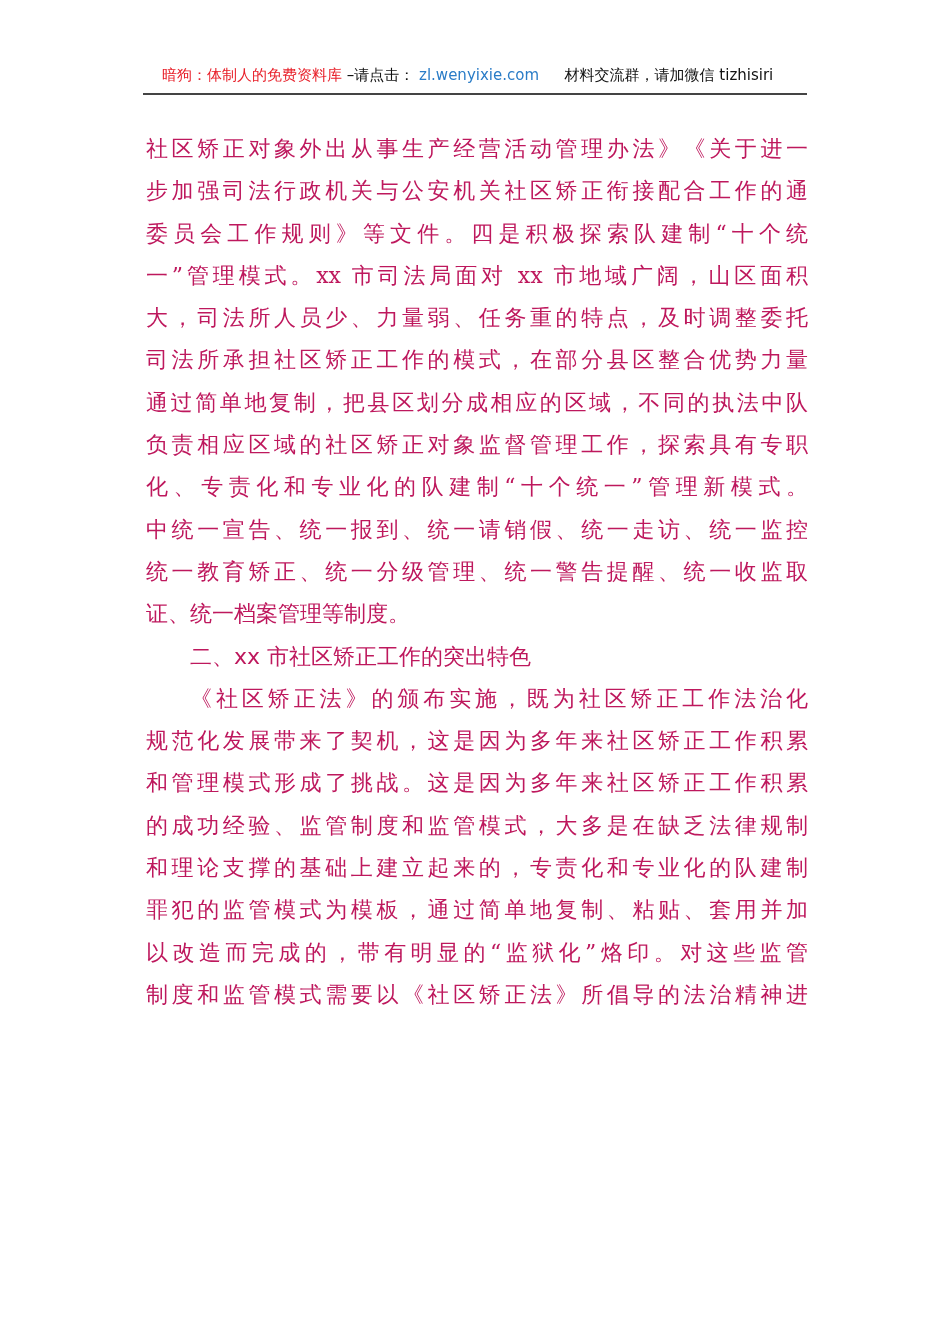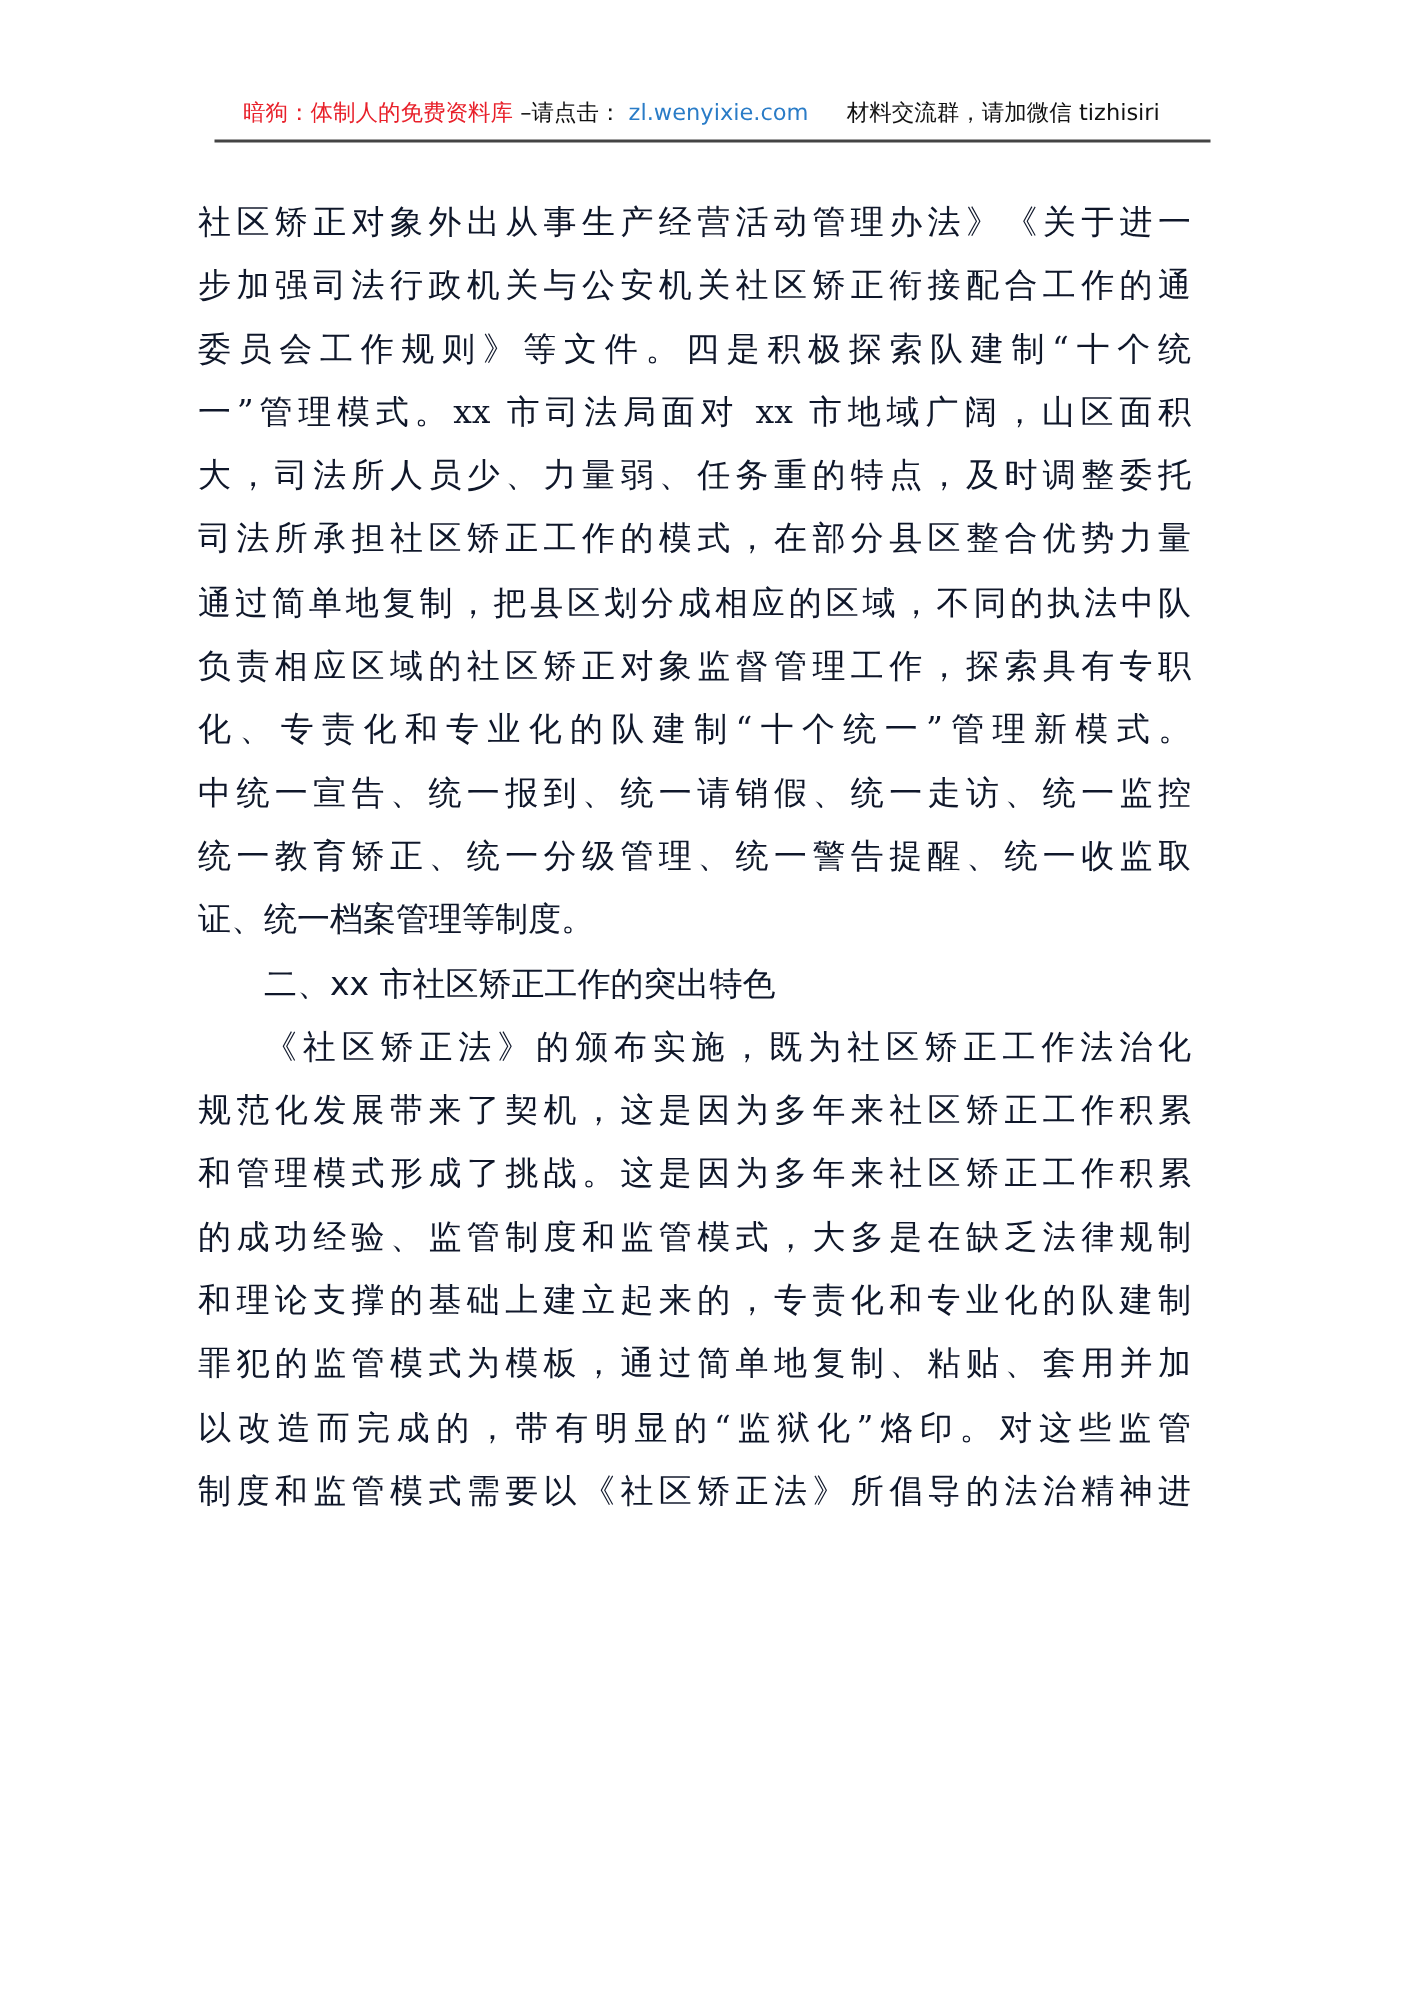--- a/index.html
+++ b/index.html
@@ -4,22 +4,22 @@
 <style>
   html, body { margin: 0; padding: 0; background: #ffffff; }
   body { width: 950px; height: 1344px; position: relative; overflow: hidden; }
   .header { position: absolute; left: 146px; top: 66px; width: 660px; height: 26px;
     font-family: "DejaVu Sans", sans-serif; font-size: 15px; white-space: nowrap; margin-left: 16px; }
   .header .red { color: #e8202a; }
   .header .black { color: #111; }
   .header .blue { color: #2a7cc7; }
   .header .gap { display: inline-block; width: 16px; }
   .rule { position: absolute; left: 143px; top: 93px; width: 664px; height: 2px; background: #444; }
-  .body { position: absolute; left: 132px; top: 128px; width: 662px;
-    font-family: "DejaVu Serif", serif; font-size: 22px; color: #0f172a; }
+  .body { position: absolute; left: 146px; top: 128px; width: 662px;
+    font-family: "DejaVu Serif", serif; font-size: 22px; color: #be185d; }
   .line { height: 42.3px; line-height: 42.3px; white-space: nowrap; text-align: justify; text-align-last: justify; }
   .line.last { text-align-last: left; }
   .line.heading { font-family: "DejaVu Sans", sans-serif; font-weight: normal; padding-left: 44px; text-align-last: left; }
   .line.indent { padding-left: 44px; }
 </style>
 </head>
 <body>
 
 <div class="header">
   <span class="red">暗狗：体制人的免费资料库</span>

